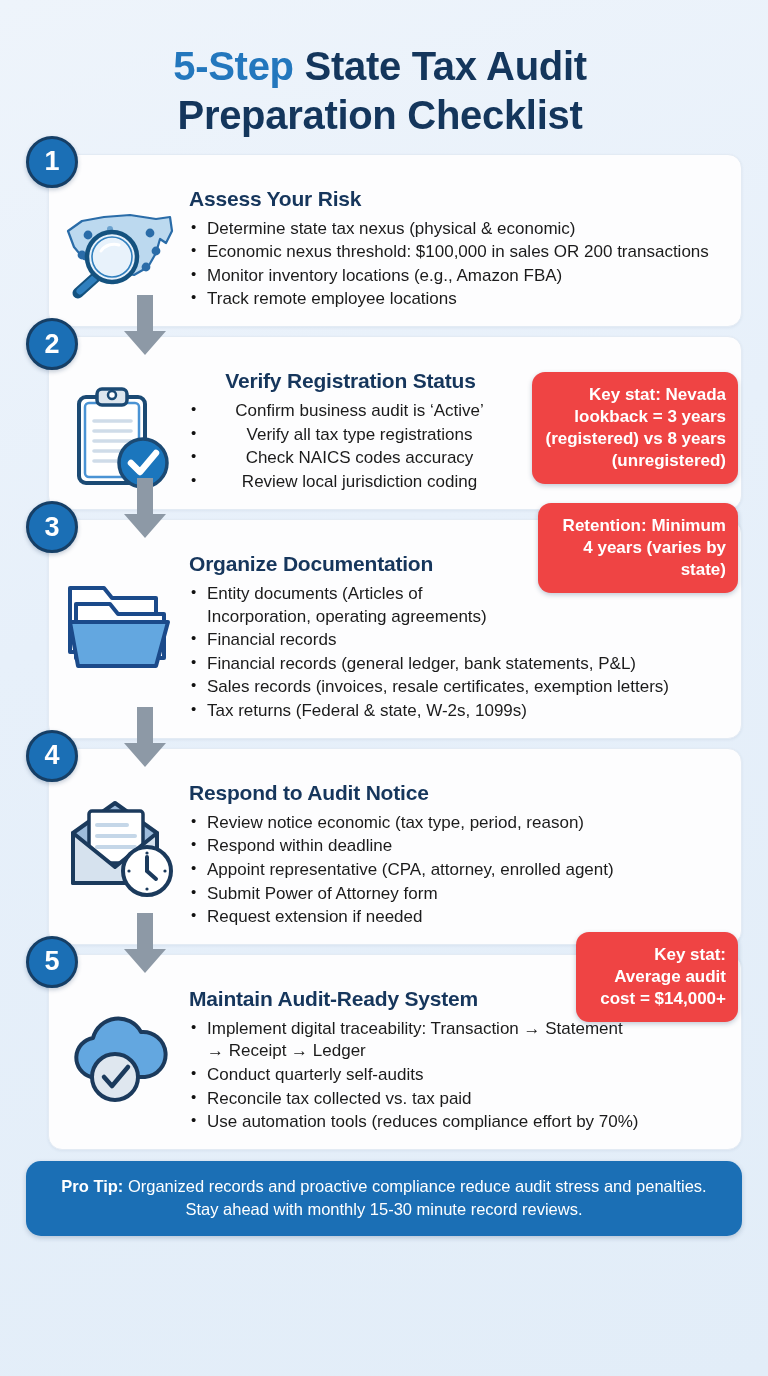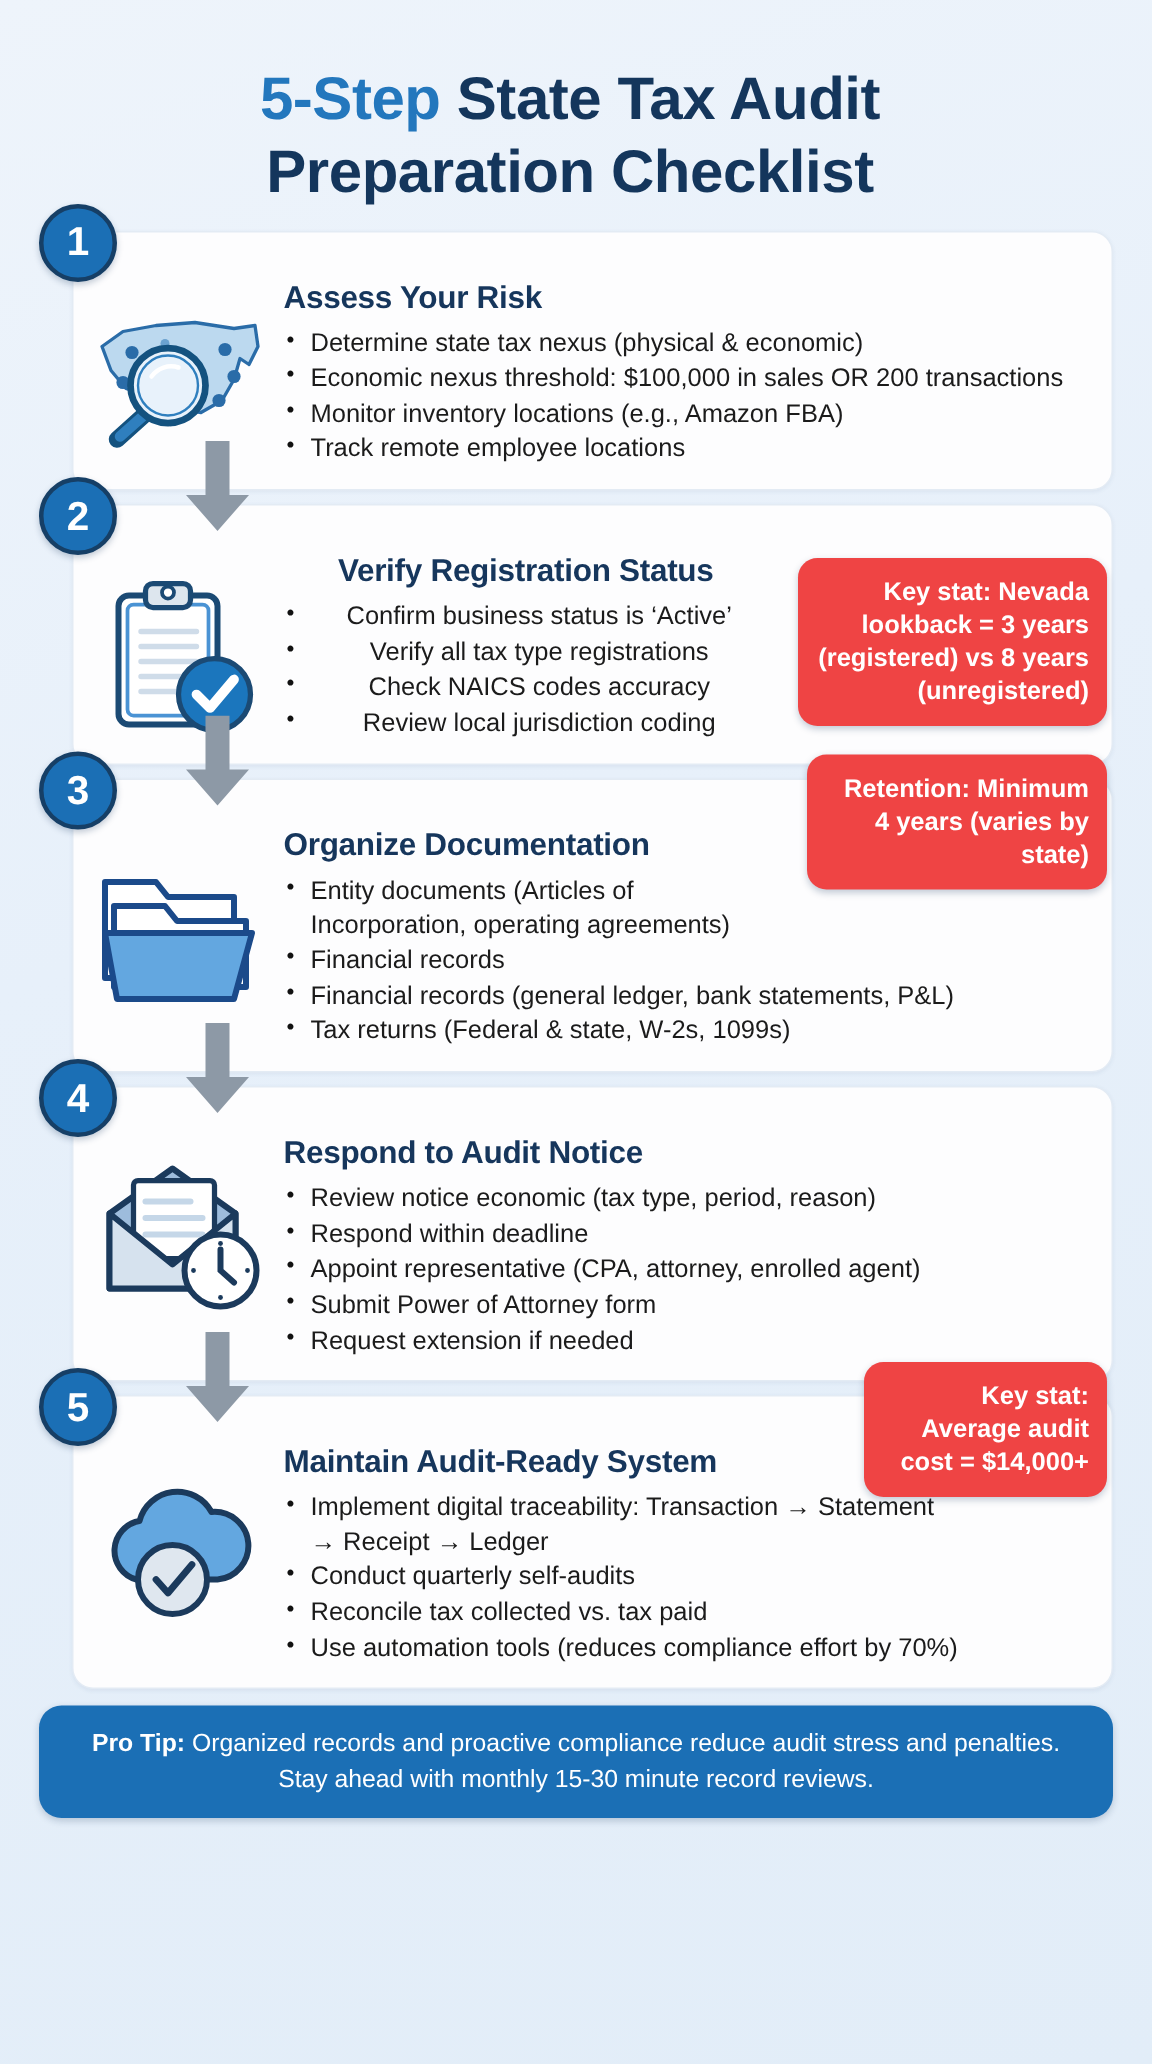--- a/index.html
+++ b/index.html
@@ -219,21 +219,21 @@
             <line x1="29" y1="68" x2="60" y2="68"></line>
             <line x1="29" y1="78" x2="54" y2="78"></line>
           </g>
           <circle cx="78" cy="80" r="24" fill="#1b76bd" stroke="#1b4a74" stroke-width="3.5"></circle>
           <path d="M66 80 L75 89 L91 70" fill="none" stroke="#ffffff" stroke-width="6.5" stroke-linecap="round" stroke-linejoin="round"></path>
         </svg>
       </div>
       <div class="body-col" style="padding-right:215px;text-align:center;">
         <div class="step-title">Verify Registration Status</div>
         <ul class="bullets">
-          <li>Confirm business status is ‘Active’</li>
+          <li>Confirm business audit is ‘Active’</li>
           <li>Verify all tax type registrations</li>
           <li>Check NAICS codes accuracy</li>
           <li>Review local jurisdiction coding</li>
         </ul>
       </div>
     </div>
     <div class="arrow" style="bottom:-34px;">
       <svg width="46" height="62" viewBox="0 0 46 62">
           <path d="M15 0 H31 V36 H44 L23 60 L2 36 H15 Z" fill="#8d99a6"></path>
         </svg>
@@ -250,20 +250,21 @@
           <path d="M12 26 H46 L54 36 H100 V80 H12 Z" fill="#ffffff" stroke="#1b4a8a" stroke-width="4" stroke-linejoin="round"></path>
           <path d="M6 44 H104 L92 88 H14 Z" fill="#63a7e0" stroke="#1b4a8a" stroke-width="4" stroke-linejoin="round"></path>
         </svg>
       </div>
       <div class="body-col">
         <div class="step-title">Organize Documentation</div>
         <ul class="bullets">
           <li style="max-width:320px;">Entity documents (Articles of Incorporation, operating agreements)</li>
           <li>Financial records</li>
           <li>Financial records (general ledger, bank statements, P&amp;L)</li>
+          <li>Sales records (invoices, resale certificates, exemption letters)</li>
           <li>Tax returns (Federal &amp; state, W-2s, 1099s)</li>
         </ul>
       </div>
     </div>
     <div class="arrow" style="bottom:-34px;">
       <svg width="46" height="62" viewBox="0 0 46 62">
           <path d="M15 0 H31 V36 H44 L23 60 L2 36 H15 Z" fill="#8d99a6"></path>
         </svg>
     </div>
   </div>

